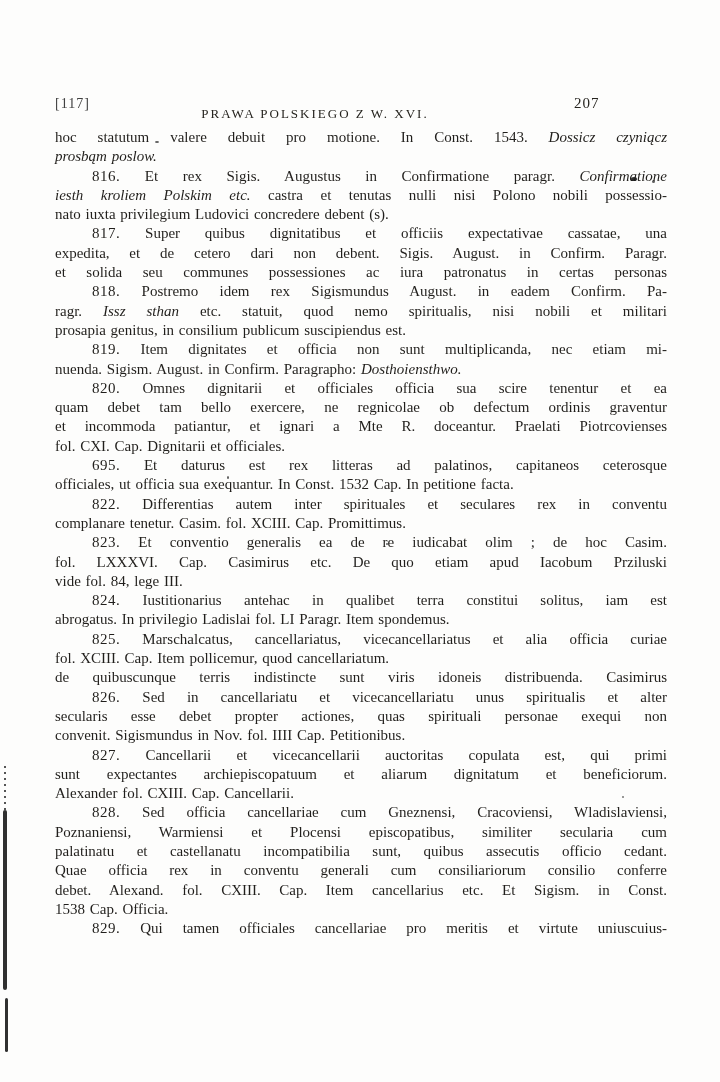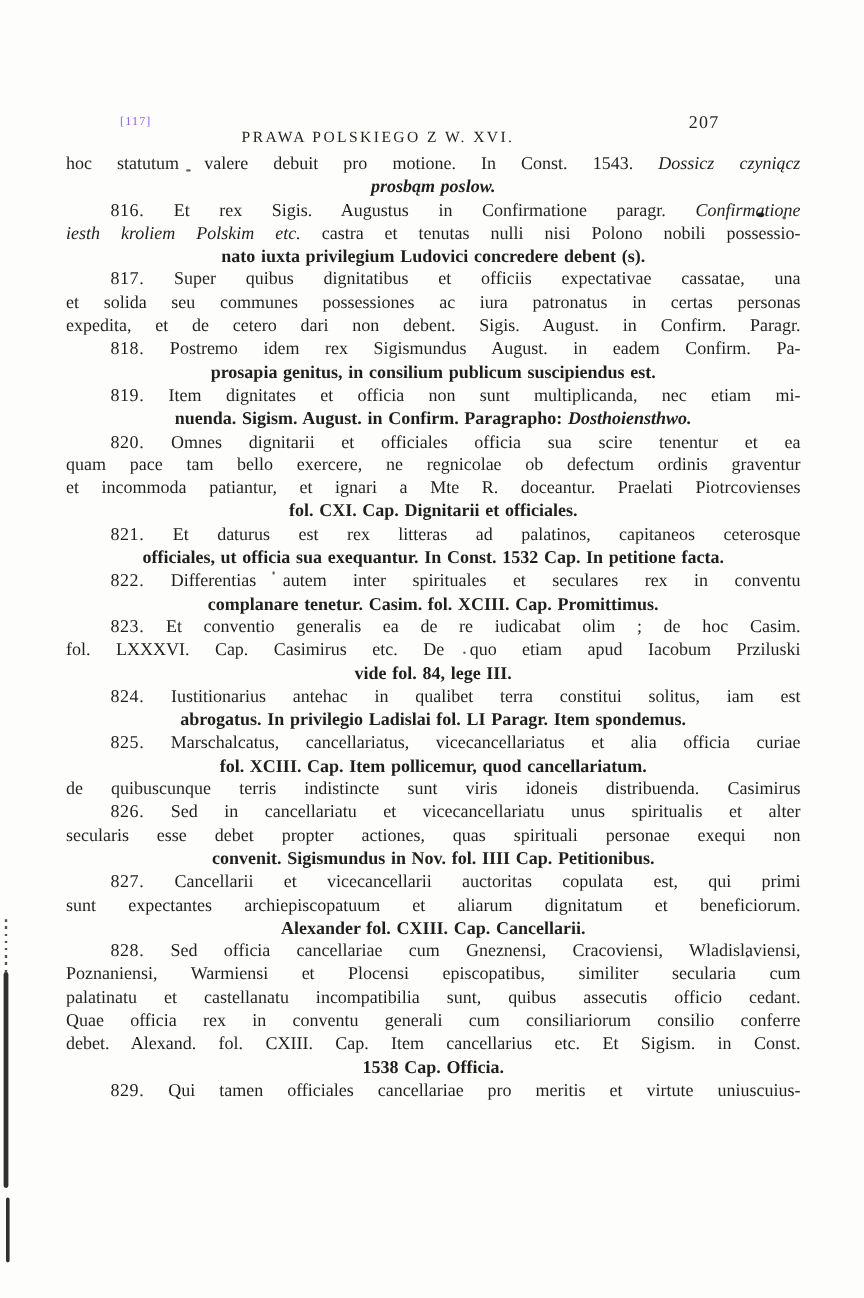--- a/index.html
+++ b/index.html
@@ -17,24 +17,23 @@
   }
   .page {
     position: absolute;
     inset: 0;
   }
   
   .sheet-mark {
     position: absolute;
     left: 55px;
     top: 96px;
-    font-size: 10px;
+    font-size: 14px;
     letter-spacing: 1px;
-    color: #8b5cf6;
-    margin-left: 45px;
+    color: #404040;
   }
   .head-title {
     position: absolute;
     left: 150px;
     top: 106px;
     width: 330px;
     text-align: center;
     font-size: 13px;
     letter-spacing: 2px;
     white-space: nowrap;
@@ -59,23 +58,22 @@
     line-height: 19.3px;
     word-spacing: 1px;
   }
   .para { margin: 0; }
   .line {
     text-align: justify;
     text-align-last: justify;
     white-space: normal;
   }
   .line.last {
-    text-align: center;
+    text-align: left;
     text-align-last: auto;
-    font-weight: bold;
   }
   .line.indent { text-indent: 37px; }
   .seg-b { font-weight: normal; letter-spacing: 0.5px; }
   .seg-i { font-style: italic; }
   
   .artifact {
     position: absolute;
     background: #1a1a1a;
     opacity: 0.9;
   }
@@ -116,39 +114,40 @@
         <div class="line"><span>hoc statutum valere debuit pro motione. In Const. 1543. </span><span class="seg-i">Dossicz czyniącz</span></div>
         <div class="line last"><span class="seg-i">prosbąm poslow.</span></div>
       </div>
       <div class="para">
         <div class="line indent"><span class="seg-b">816.</span><span> Et rex Sigis. Augustus in Confirmatione paragr. </span><span class="seg-i">Confirmatione</span></div>
         <div class="line"><span class="seg-i">iesth kroliem Polskim etc.</span><span> castra et tenutas nulli nisi Polono nobili possessio-</span></div>
         <div class="line last"><span>nato iuxta privilegium Ludovici concredere debent (s).</span></div>
       </div>
       <div class="para">
         <div class="line indent"><span class="seg-b">817.</span><span> Super quibus dignitatibus et officiis expectativae cassatae, una</span></div>
+        <div class="line"><span>expedita, et de cetero dari non debent. Sigis. August. in Confirm. Paragr.</span></div>
         <div class="line"><span>et solida seu communes possessiones ac iura patronatus in certas personas</span></div>
-        <div class="line"><span>expedita, et de cetero dari non debent. Sigis. August. in Confirm. Paragr.</span></div>
       </div>
       <div class="para">
         <div class="line indent"><span class="seg-b">818.</span><span> Postremo idem rex Sigismundus August. in eadem Confirm. Pa-</span></div>
+        <div class="line"><span>ragr. </span><span class="seg-i">Issz sthan</span><span> etc. statuit, quod nemo spiritualis, nisi nobili et militari</span></div>
         <div class="line last"><span>prosapia genitus, in consilium publicum suscipiendus est.</span></div>
       </div>
       <div class="para">
         <div class="line indent"><span class="seg-b">819.</span><span> Item dignitates et officia non sunt multiplicanda, nec etiam mi-</span></div>
         <div class="line last"><span>nuenda. Sigism. August. in Confirm. Paragrapho: </span><span class="seg-i">Dosthoiensthwo.</span></div>
       </div>
       <div class="para">
         <div class="line indent"><span class="seg-b">820.</span><span> Omnes dignitarii et officiales officia sua scire tenentur et ea</span></div>
-        <div class="line"><span>quam pace tam bello exercere, ne regnicolae ob defectum ordinis graventur</span></div>
+        <div class="line"><span>quam debet tam bello exercere, ne regnicolae ob defectum ordinis graventur</span></div>
         <div class="line"><span>et incommoda patiantur, et ignari a Mte R. doceantur. Praelati Piotrcovienses</span></div>
         <div class="line last"><span>fol. CXI. Cap. Dignitarii et officiales.</span></div>
       </div>
       <div class="para">
-        <div class="line indent"><span class="seg-b">821.</span><span> Et daturus est rex litteras ad palatinos, capitaneos ceterosque</span></div>
+        <div class="line indent"><span class="seg-b">695.</span><span> Et daturus est rex litteras ad palatinos, capitaneos ceterosque</span></div>
         <div class="line last"><span>officiales, ut officia sua exequantur. In Const. 1532 Cap. In petitione facta.</span></div>
       </div>
       <div class="para">
         <div class="line indent"><span class="seg-b">822.</span><span> Differentias autem inter spirituales et seculares rex in conventu</span></div>
         <div class="line last"><span>complanare tenetur. Casim. fol. XCIII. Cap. Promittimus.</span></div>
       </div>
       <div class="para">
         <div class="line indent"><span class="seg-b">823.</span><span> Et conventio generalis ea de re iudicabat olim ; de hoc Casim.</span></div>
         <div class="line"><span>fol. LXXXVI. Cap. Casimirus etc. De quo etiam apud Iacobum Prziluski</span></div>
         <div class="line last"><span>vide fol. 84, lege III.</span></div>

